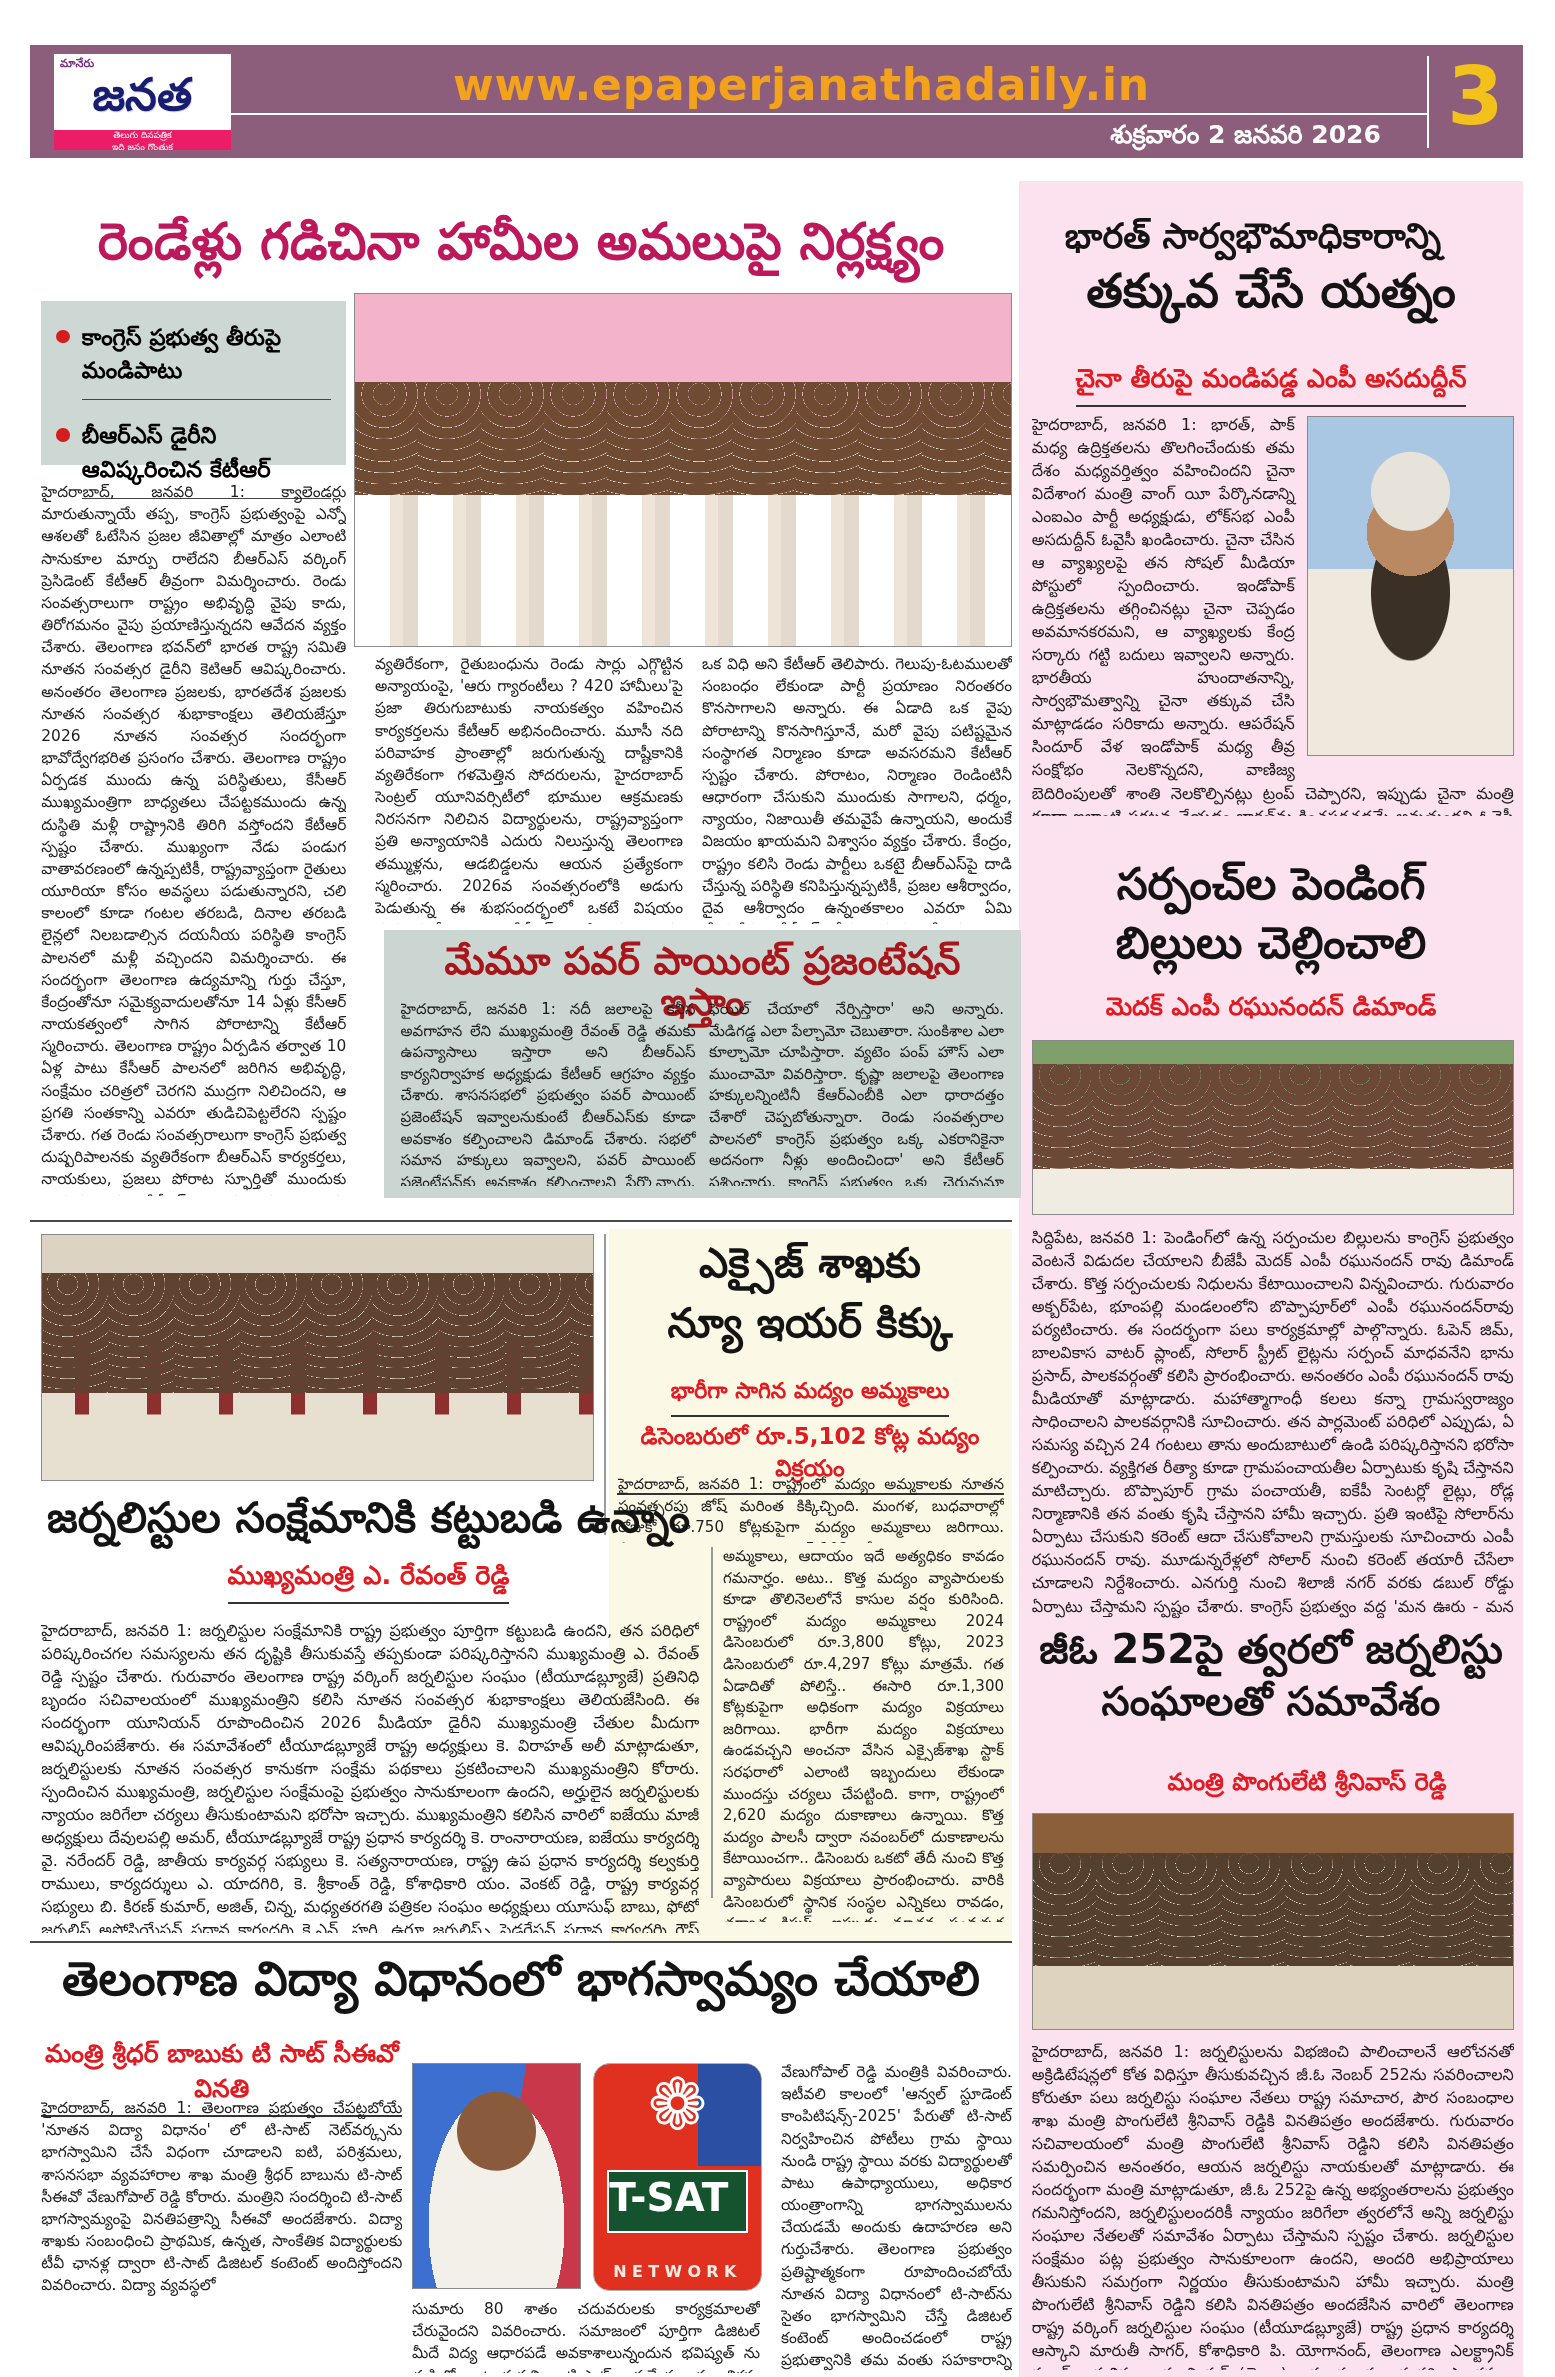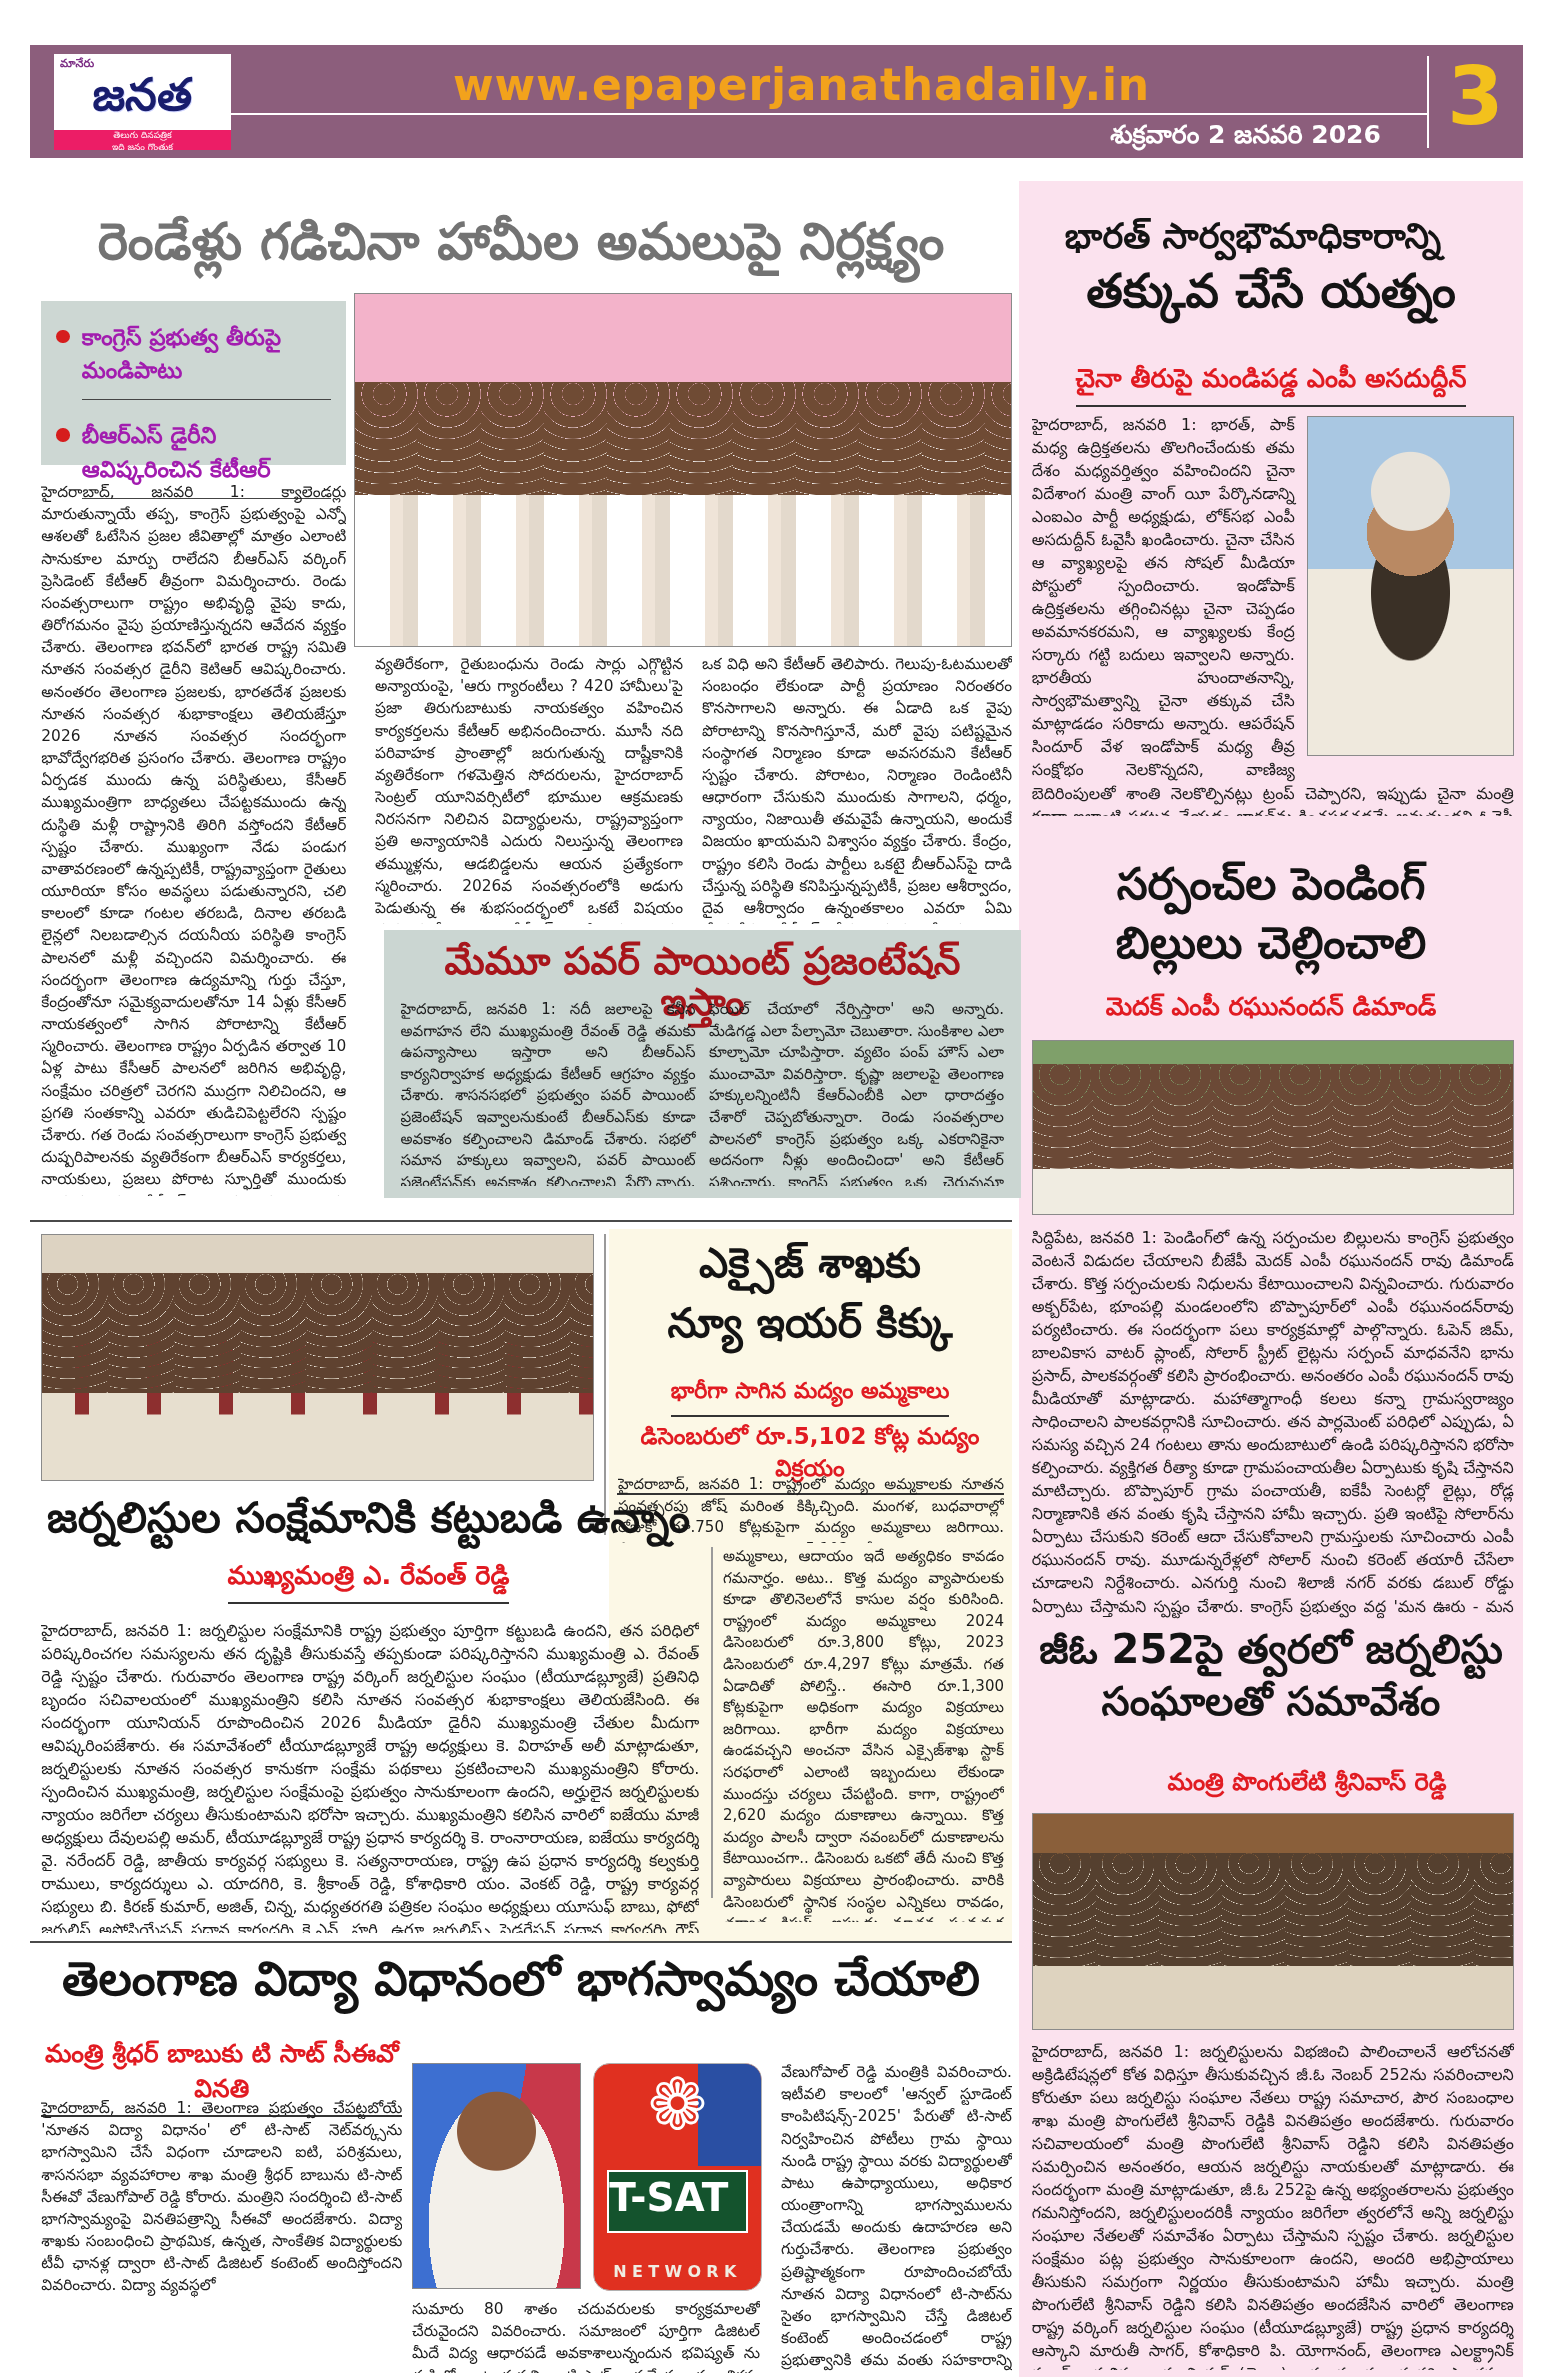--- a/index.html
+++ b/index.html
@@ -13,32 +13,32 @@
   .logo-main{color:#181d6d;font-size:45px;font-weight:bold;text-align:center;line-height:1.0;
              transform:skewX(-4deg);text-shadow:0.8px 0.8px 0 #cfd4ff;}
   .logo-strip{position:absolute;left:0;right:0;bottom:0;height:20.3px;background:#ec1d66;color:#fff;
               font-size:9px;display:flex;justify-content:space-between;align-items:center;padding:0 5.3px;flex-direction:column;}
   .site-url{color:#f2a21c;font-size:44px;font-weight:bold;text-align:center;letter-spacing:0.8px;}
   .hdr-line{background:#ffffff;}
   .hdr-date{color:#ffffff;font-size:25px;font-weight:bold;text-align:center;}
   .page-num{color:#f3c11c;font-size:81px;font-weight:bold;text-align:center;line-height:1;}
   
   .pink-panel{background:#fbe2ee;}
-  .hl-red{color:#737373;font-weight:bold;text-align:center;line-height:1.1;}
+  .hl-red{color:#be185d;font-weight:bold;text-align:center;line-height:1.1;}
   .hl-black{color:#141414;font-weight:bold;text-align:center;line-height:1.12;}
   .sub-red{color:#e11b22;font-weight:bold;text-align:center;}
   .sub-ul{display:inline-block;border-bottom:2.3px solid #333;padding-bottom:6px;}
   .body-txt{font-size:16px;line-height:1.44;text-align:justify;overflow:hidden;color:#1c1c1c;}
   .rule-h{background:#4a4a4a;}
   .rule-v{background:#9a9a9a;}
   
   .bullet-box{background:#cdd7d3;padding:19.6px 15px 7.5px 15px;box-sizing:border-box;}
   .bullet-item{display:flex;gap:12px;margin-bottom:19.6px;}
   .bullet-dot{width:13.5px;height:13.5px;border-radius:50%;background:#d61d1d;margin-top:9px;flex:0 0 13.5px;}
-  .bullet-text{color:#a21caf;font-size:22.6px;font-weight:bold;line-height:1.5;border-bottom:1.5px solid #444;padding-bottom:10.5px;}
+  .bullet-text{color:#000000;font-size:22.6px;font-weight:bold;line-height:1.5;border-bottom:1.5px solid #444;padding-bottom:10.5px;}
   .green-box{background:#cbd6d2;box-sizing:border-box;padding:10.5px 16.6px;}
   .excise-bg{background:#fcf8e6;}
   
   .photo{border:1.5px solid #8a8a8a;box-sizing:border-box;overflow:hidden;}
   .ph-crowd-pink{background-color:#efe9df;
     background-image:
       repeating-radial-gradient(circle at 29px 12px,#6f4b34 0 10.5px,rgba(0,0,0,0) 11.3px),
       repeating-linear-gradient(90deg,#ffffff 0 35px,#efe4d8 35px 48px,#e3d9cc 48px 63px),
       linear-gradient(#f3b3ca 0 36%,#f9dde9 36% 46%,#efe9df 46% 100%);
     background-size:63px 113px,100% 58%,100% 100%;

